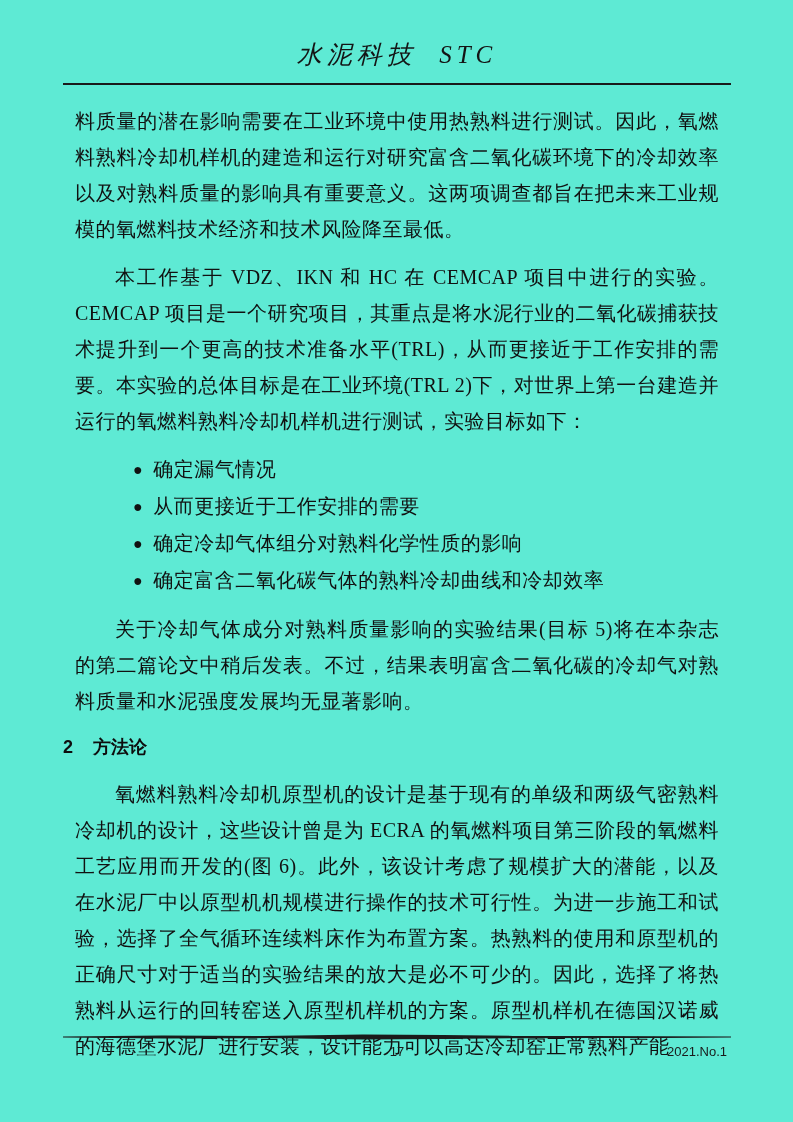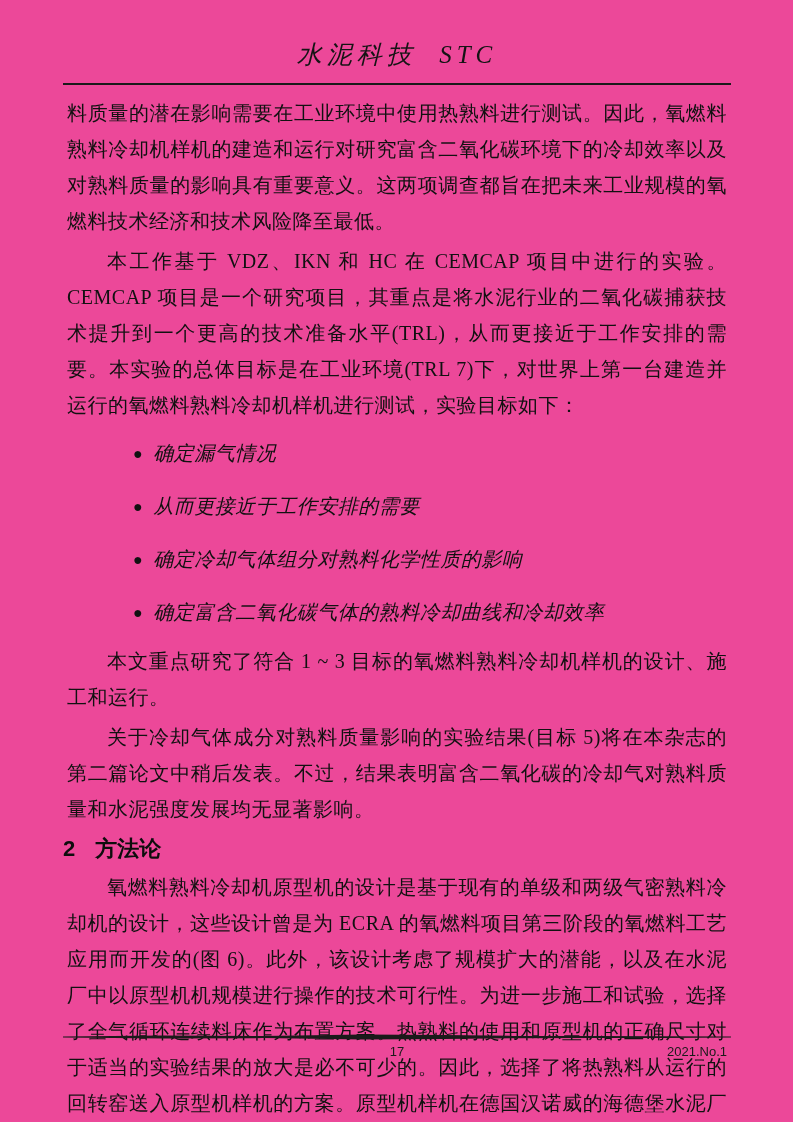--- a/index.html
+++ b/index.html
@@ -4,21 +4,21 @@
 <style>
   html, body {
     margin: 0;
     padding: 0;
     background: #ffffff;
   }
   .page {
     position: relative;
     width: 793px;
     height: 1122px;
-    background: #ec4899;
+    background: #5eead4;
     color: #111111;
     font-family: "Liberation Serif", "DejaVu Serif", serif;
     overflow: hidden;
   }
   
   .page-header {
     position: absolute;
     top: 0;
     left: 63px;
     width: 668px;
@@ -37,48 +37,47 @@
     white-space: pre;
   }
   
   .page-body {
     position: absolute;
     top: 91px;
     left: 63px;
     width: 668px;
   }
   .para {
-    margin: 4px;
+    margin: 12px;
     font-size: 20px;
     line-height: 36px;
     text-align: justify;
     text-justify: inter-character;
     letter-spacing: 0.5px;
   }
   .para.indent { text-indent: 2em; }
   .objectives {
     list-style: none;
     margin: 0;
     padding: 0 0 0 70px;
   }
   .objectives li {
     font-size: 20px;
-    line-height: 52px;
+    line-height: 36px;
     letter-spacing: 0.5px;
-    font-style: italic;
   }
   .bullet {
     display: inline-block;
     margin-right: 10px;
     font-size: 16px;
     vertical-align: 1px;
   }
   .section-heading {
     margin: 5px 0 3px 0;
-    font-size: 22px;
+    font-size: 18px;
     line-height: 33px;
     font-weight: bold;
     font-family: "Liberation Sans", "DejaVu Sans", sans-serif;
     color: #0d0d0d;
   }
   .section-heading .sec-number { margin-right: 20px; }
   
   .page-footer {
     position: absolute;
     left: 63px;
@@ -112,38 +111,37 @@
 <div class="page">
 
   <header class="page-header">
     <div class="journal-title">水泥科技  STC</div>
   </header>
 
   <main class="page-body">
 
     <p class="para">料质量的潜在影响需要在工业环境中使用热熟料进行测试。因此，氧燃料熟料冷却机样机的建造和运行对研究富含二氧化碳环境下的冷却效率以及对熟料质量的影响具有重要意义。这两项调查都旨在把未来工业规模的氧燃料技术经济和技术风险降至最低。</p>
 
-    <p class="para indent">本工作基于 VDZ、IKN 和 HC 在 CEMCAP 项目中进行的实验。CEMCAP 项目是一个研究项目，其重点是将水泥行业的二氧化碳捕获技术提升到一个更高的技术准备水平(TRL)，从而更接近于工作安排的需要。本实验的总体目标是在工业环境(TRL 7)下，对世界上第一台建造并运行的氧燃料熟料冷却机样机进行测试，实验目标如下：</p>
+    <p class="para indent">本工作基于 VDZ、IKN 和 HC 在 CEMCAP 项目中进行的实验。CEMCAP 项目是一个研究项目，其重点是将水泥行业的二氧化碳捕获技术提升到一个更高的技术准备水平(TRL)，从而更接近于工作安排的需要。本实验的总体目标是在工业环境(TRL 2)下，对世界上第一台建造并运行的氧燃料熟料冷却机样机进行测试，实验目标如下：</p>
 
     <ul class="objectives">
       <li>
         <span class="bullet">●</span><span>确定漏气情况</span>
       </li>
       <li>
         <span class="bullet">●</span><span>从而更接近于工作安排的需要</span>
       </li>
       <li>
         <span class="bullet">●</span><span>确定冷却气体组分对熟料化学性质的影响</span>
       </li>
       <li>
         <span class="bullet">●</span><span>确定富含二氧化碳气体的熟料冷却曲线和冷却效率</span>
       </li>
     </ul>
 
-    <p class="para indent">本文重点研究了符合 1 ~ 3 目标的氧燃料熟料冷却机样机的设计、施工和运行。</p>
 
     <p class="para indent">关于冷却气体成分对熟料质量影响的实验结果(目标 5)将在本杂志的第二篇论文中稍后发表。不过，结果表明富含二氧化碳的冷却气对熟料质量和水泥强度发展均无显著影响。</p>
 
     <h2 class="section-heading">
       <span class="sec-number">2</span><span class="sec-title">方法论</span>
     </h2>
 
     <p class="para indent">氧燃料熟料冷却机原型机的设计是基于现有的单级和两级气密熟料冷却机的设计，这些设计曾是为 ECRA 的氧燃料项目第三阶段的氧燃料工艺应用而开发的(图 6)。此外，该设计考虑了规模扩大的潜能，以及在水泥厂中以原型机机规模进行操作的技术可行性。为进一步施工和试验，选择了全气循环连续料床作为布置方案。热熟料的使用和原型机的正确尺寸对于适当的实验结果的放大是必不可少的。因此，选择了将热熟料从运行的回转窑送入原型机样机的方案。原型机样机在德国汉诺威的海德堡水泥厂进行安装，设计能力可以高达冷却窑正常熟料产能</p>
 
   </main>

